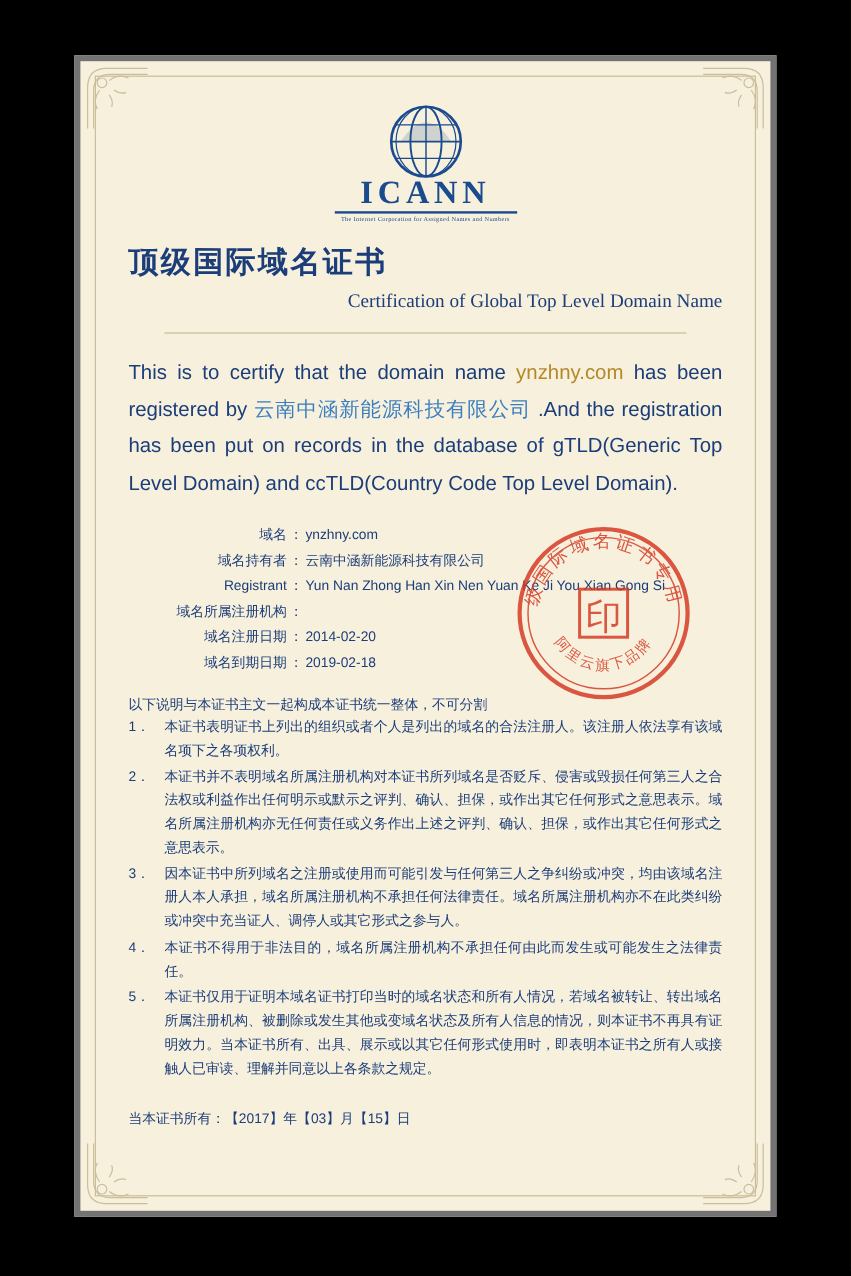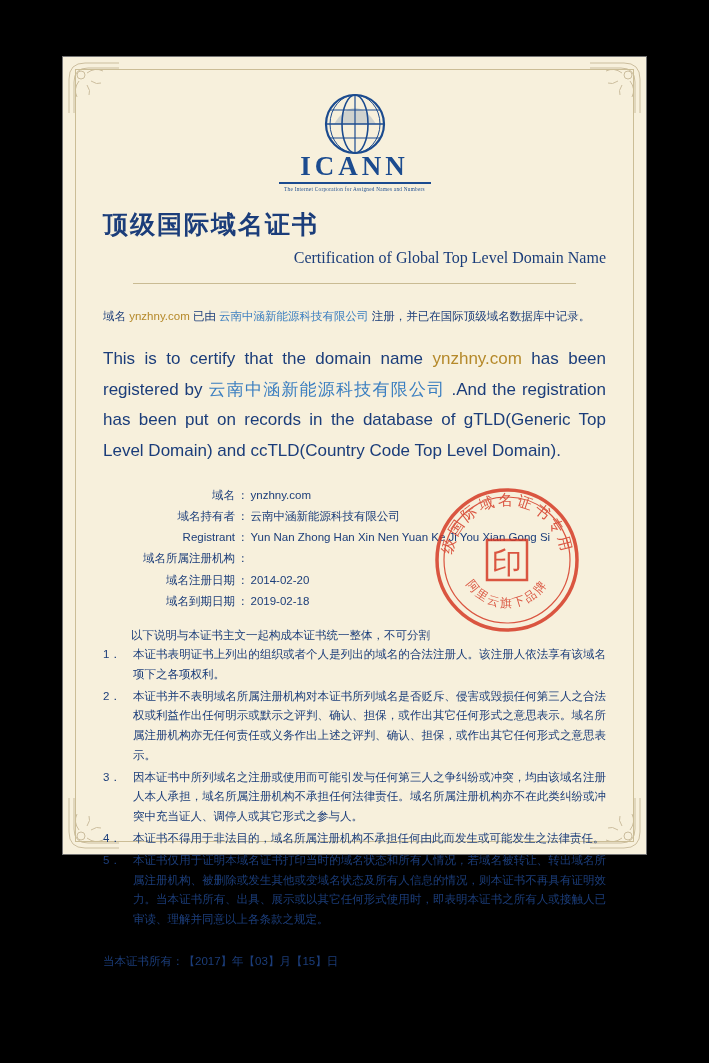--- a/index.html
+++ b/index.html
@@ -9,25 +9,25 @@
   }
   body {
     width: 709px;
     height: 1063px;
     font-family: "Liberation Sans", sans-serif;
     overflow: hidden;
   }
   .cert-outer {
     position: absolute;
     left: 62px;
-    top: 56px;
+    top: 46px;
     width: 585px;
-    height: 799px;
+    height: 968px;
     background: #f7f0dc;
-    border: 1px solid #737373;
+    border: 5px solid #737373;
     box-sizing: border-box;
   }
   
   .corner {
     position: absolute;
     width: 54px;
     height: 54px;
     opacity: 0.55;
   }
   .corner svg { display: block; }
@@ -152,21 +152,20 @@
     width: 150px;
     height: 150px;
     pointer-events: none;
   }
 
   
   .clause-head {
     font-size: 11.5px;
     color: #1b3d7a;
     margin-top: 16px;
-    margin-left: 28px;
   }
   .clause {
     display: flex;
     font-size: 11.5px;
     color: #1b3d7a;
     line-height: 1.72;
     margin-top: 2px;
   }
   .clause-num {
     width: 30px;
@@ -250,23 +249,20 @@
       </svg>
       <div class="icann-word">ICANN</div>
       <div class="icann-rule"></div>
       <div class="icann-sub">The Internet Corporation for Assigned Names and Numbers</div>
     </div>
 
     <div class="title-cn">顶级国际域名证书</div>
     <div class="title-en">Certification of Global Top Level Domain Name</div>
     <div class="divider"></div>
 
-    <div class="para">
-      <span>域名 </span><span class="dn">ynzhny.com</span><span> 已由 </span><span class="reg">云南中涵新能源科技有限公司</span><span> 注册，并已在国际顶级域名数据库中记录。</span>
-    </div>
 
     <div class="para-en">
       <span>This is to certify that the domain name </span><span class="dn">ynzhny.com</span><span> has been registered by </span><span class="reg">云南中涵新能源科技有限公司</span><span> .And the registration has been put on records in the database of gTLD(Generic Top Level Domain) and ccTLD(Country Code Top Level Domain).</span>
     </div>
 
     <div class="info">
 
       <div class="info-row">
         <span class="info-label">域名</span>
         <span class="info-sep">：</span>

